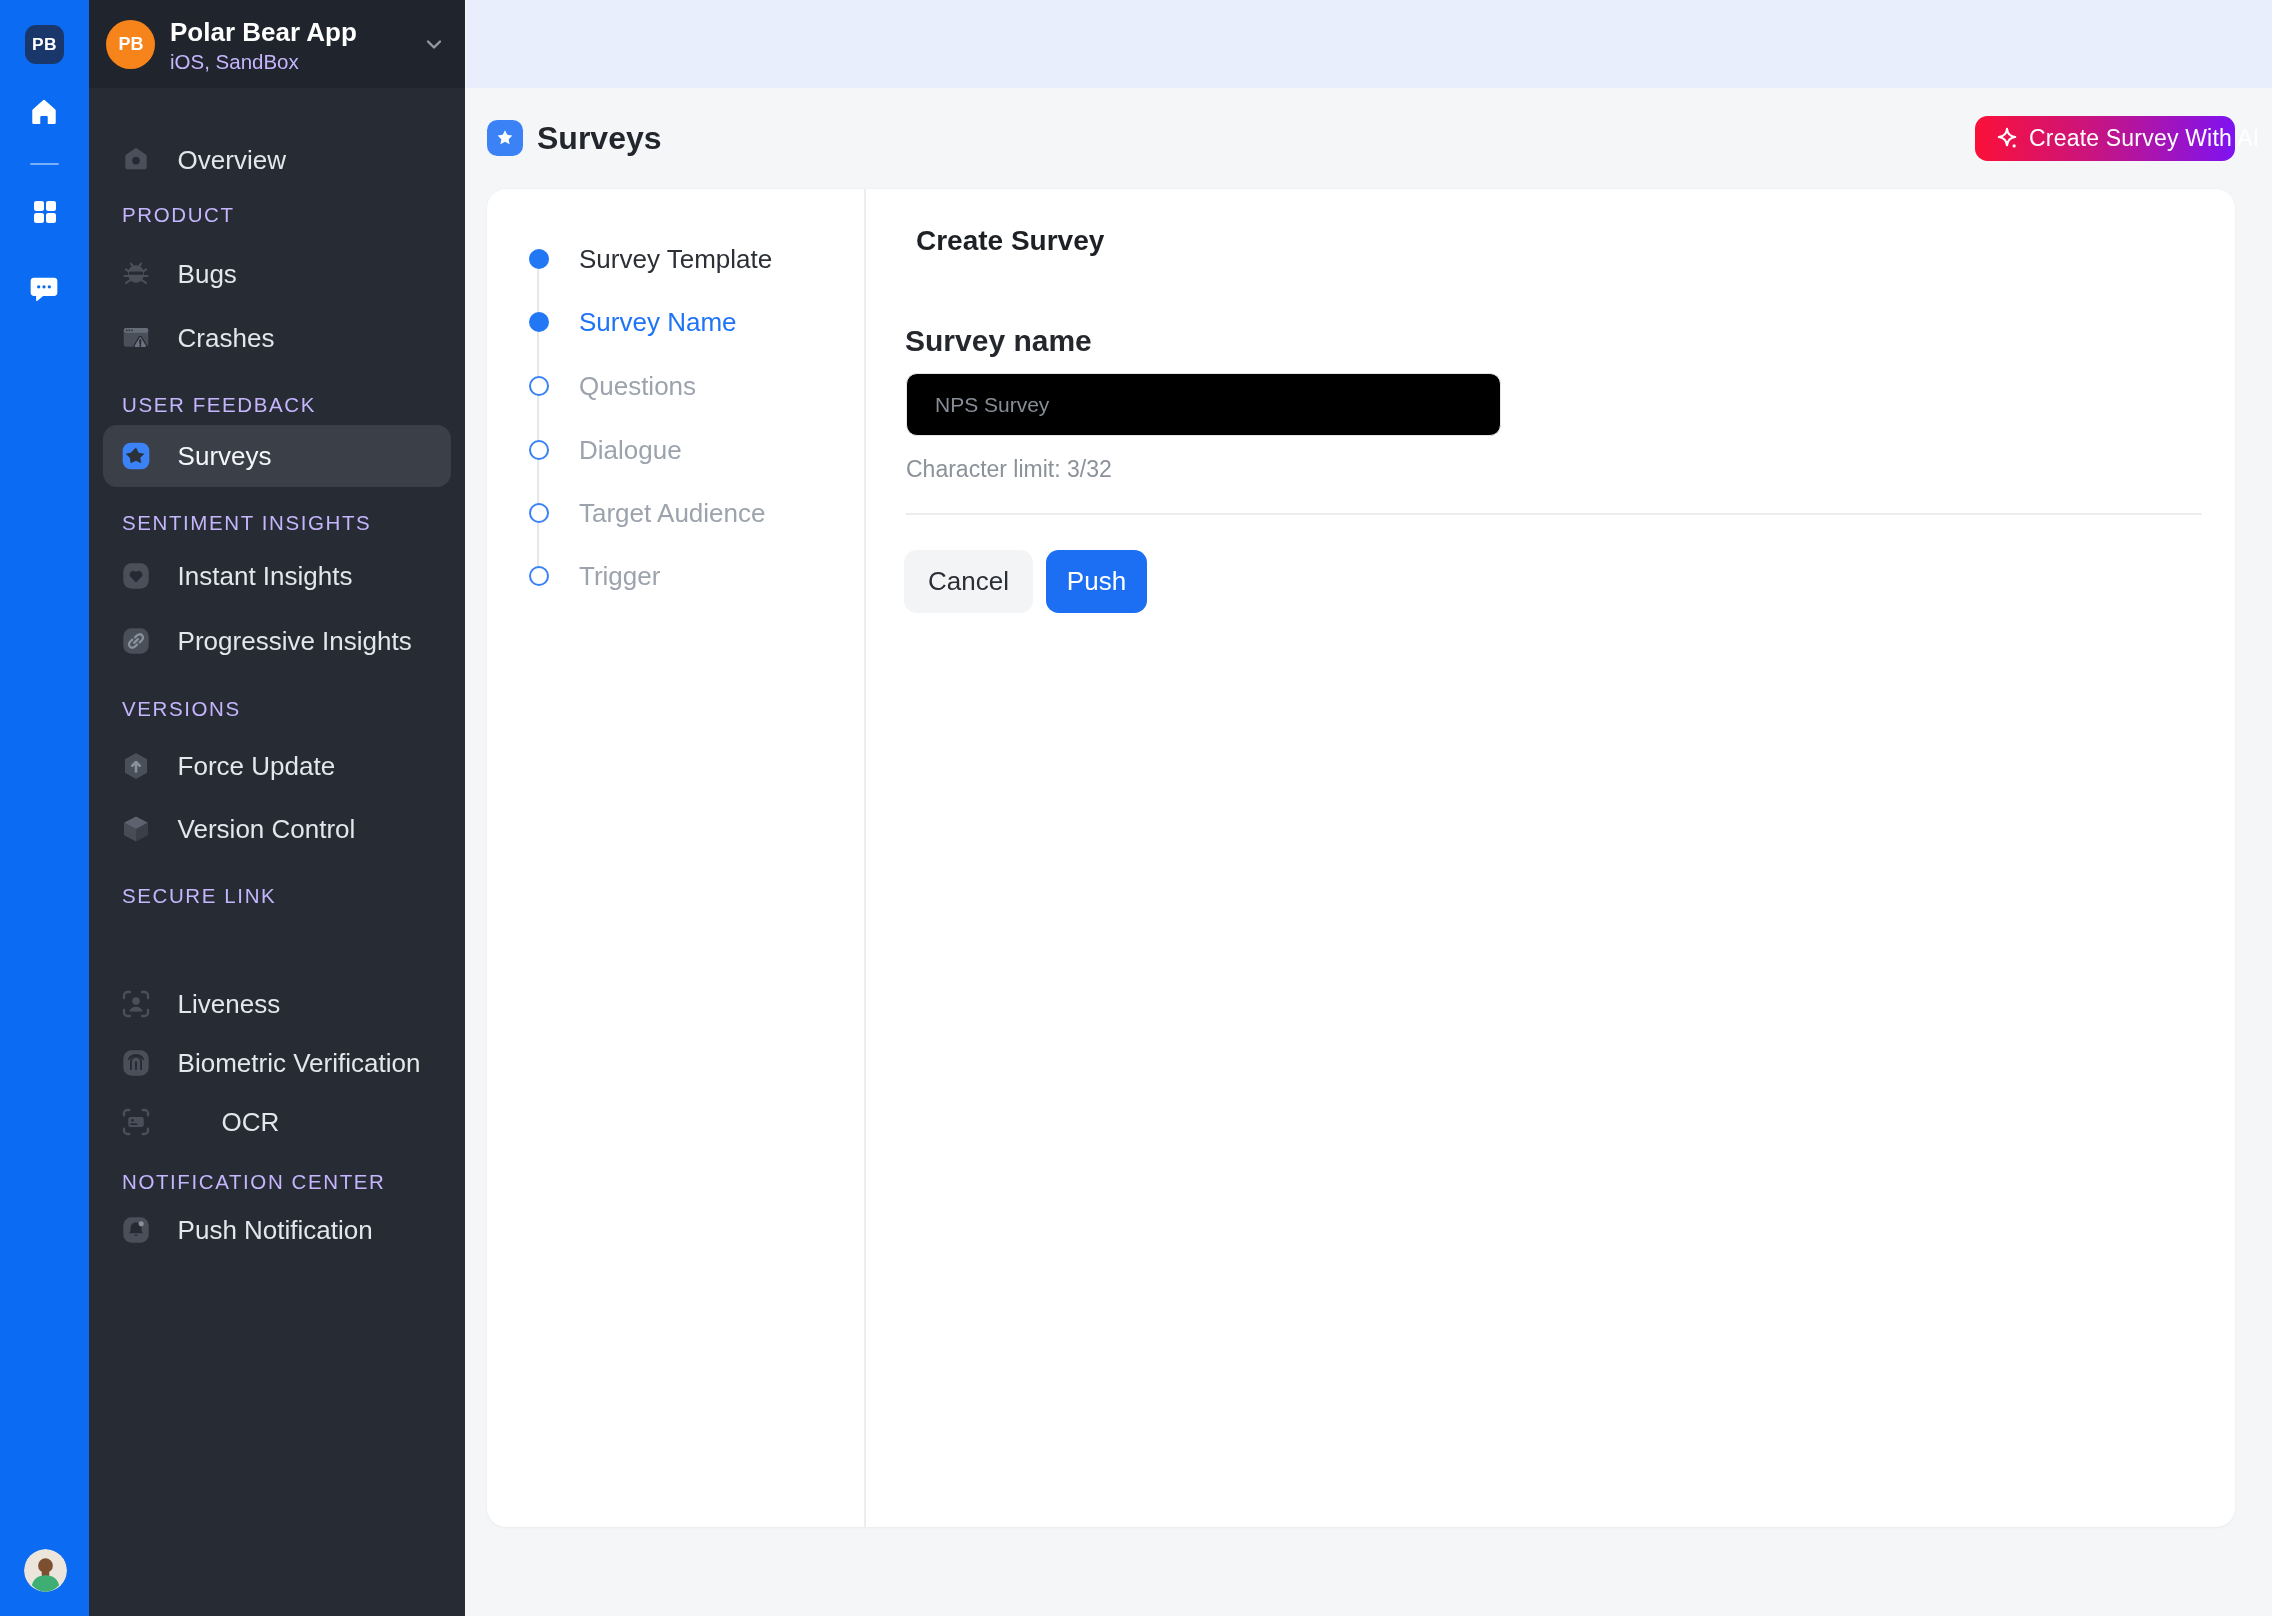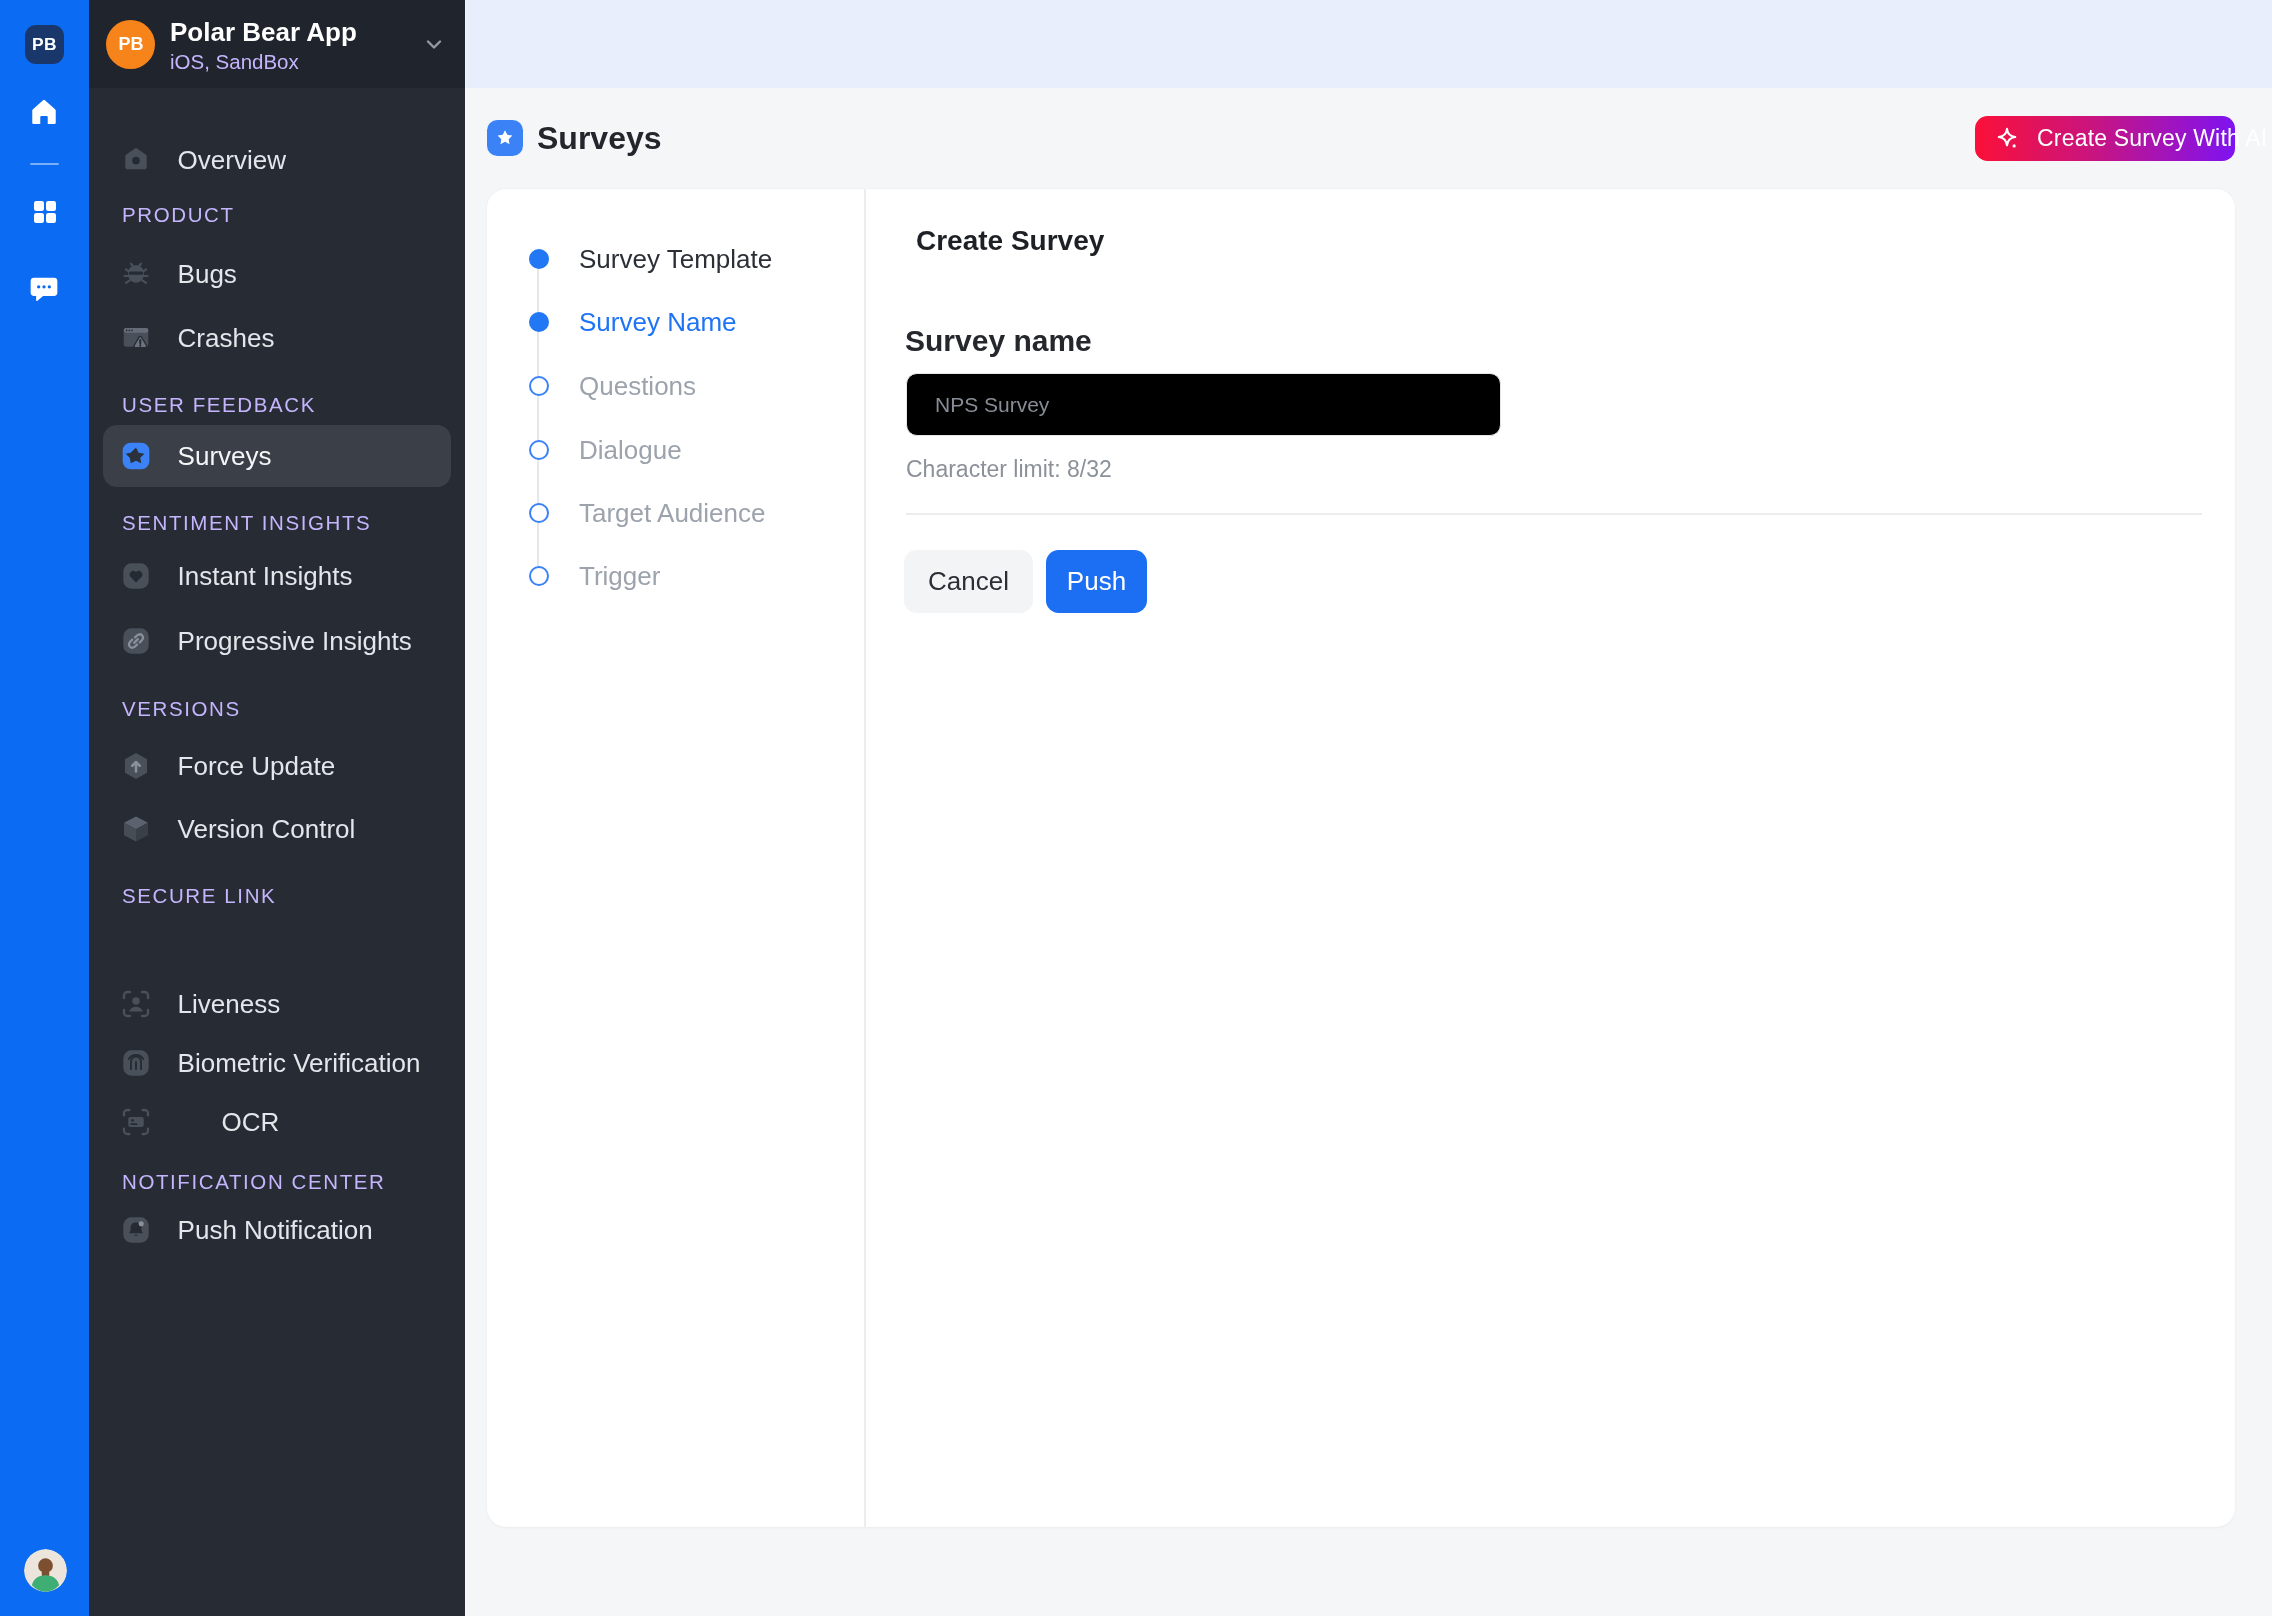--- a/index.html
+++ b/index.html
@@ -50,21 +50,21 @@
   .page-badge{position:absolute;left:487px;top:120px;width:36px;height:36px;border-radius:10.3px;
     background:#3b82f6;box-sizing:border-box;padding:6.3px;}
   .page-badge svg{width:24px;height:24px;display:block;}
   .page-title{position:absolute;left:537px;top:120px;height:36px;line-height:36px;
     font-size:32px;font-weight:600;color:#23262c;white-space:nowrap;}
   .ai-btn{position:absolute;left:1975px;top:116px;width:260px;height:45px;border-radius:12.6px;
     background:linear-gradient(90deg,#fb1038 0%,#c9147f 45%,#7e13f2 100%);
     display:flex;align-items:center;color:#fff;cursor:pointer;}
   .ai-btn .spark{width:26px;height:26px;margin-left:19px;flex:none;}
   .ai-btn .spark svg{width:100%;height:100%;}
-  .ai-btn .ailb{margin-left:17px;font-size:23px;font-weight:500;white-space:nowrap;letter-spacing:0.2px;}
+  .ai-btn .ailb{margin-left:9px;font-size:23px;font-weight:500;white-space:nowrap;letter-spacing:0.2px;}
 
   
   .card{position:absolute;left:487px;top:189px;width:1748px;height:1338px;background:#fff;
     border-radius:19px;box-shadow:0 0.8px 2.4px rgba(16,24,40,.05);}
   .vdiv{position:absolute;left:377px;top:0;width:1.6px;height:100%;background:#ededf0;}
   .connector{position:absolute;left:50px;top:69px;width:2.4px;height:318px;background:#e5e7ea;}
   .step{position:absolute;left:0;width:371px;height:62px;display:flex;align-items:center;cursor:pointer;}
   .dot{width:20px;height:20px;border-radius:50%;margin-left:42px;flex:none;box-sizing:border-box;background:#2277f4;}
   .step.todo .dot{background:#fff;border:2.8px solid #3b82f6;}
   .step-lb{margin-left:30px;font-size:26px;white-space:nowrap;}
@@ -327,18 +327,18 @@
       <div class="step todo" style="top: 356px;">
         <span class="dot"></span>
         <span class="step-lb">Trigger</span>
       </div>
     </div>
   <div class="vdiv"></div>
 
   <div class="form-title">Create Survey</div>
   <div class="form-label">Survey name</div>
   <input class="form-input" type="text" value="NPS Survey" style="">
-  <div class="form-hint">Character limit: 8/32</div>
+  <div class="form-hint">Character limit: 3/32</div>
   <div class="hdiv"></div>
   <div class="btn btn-cancel">Cancel</div>
   <div class="btn btn-next">Push</div>
 </div>
 
 
 </body></html>

